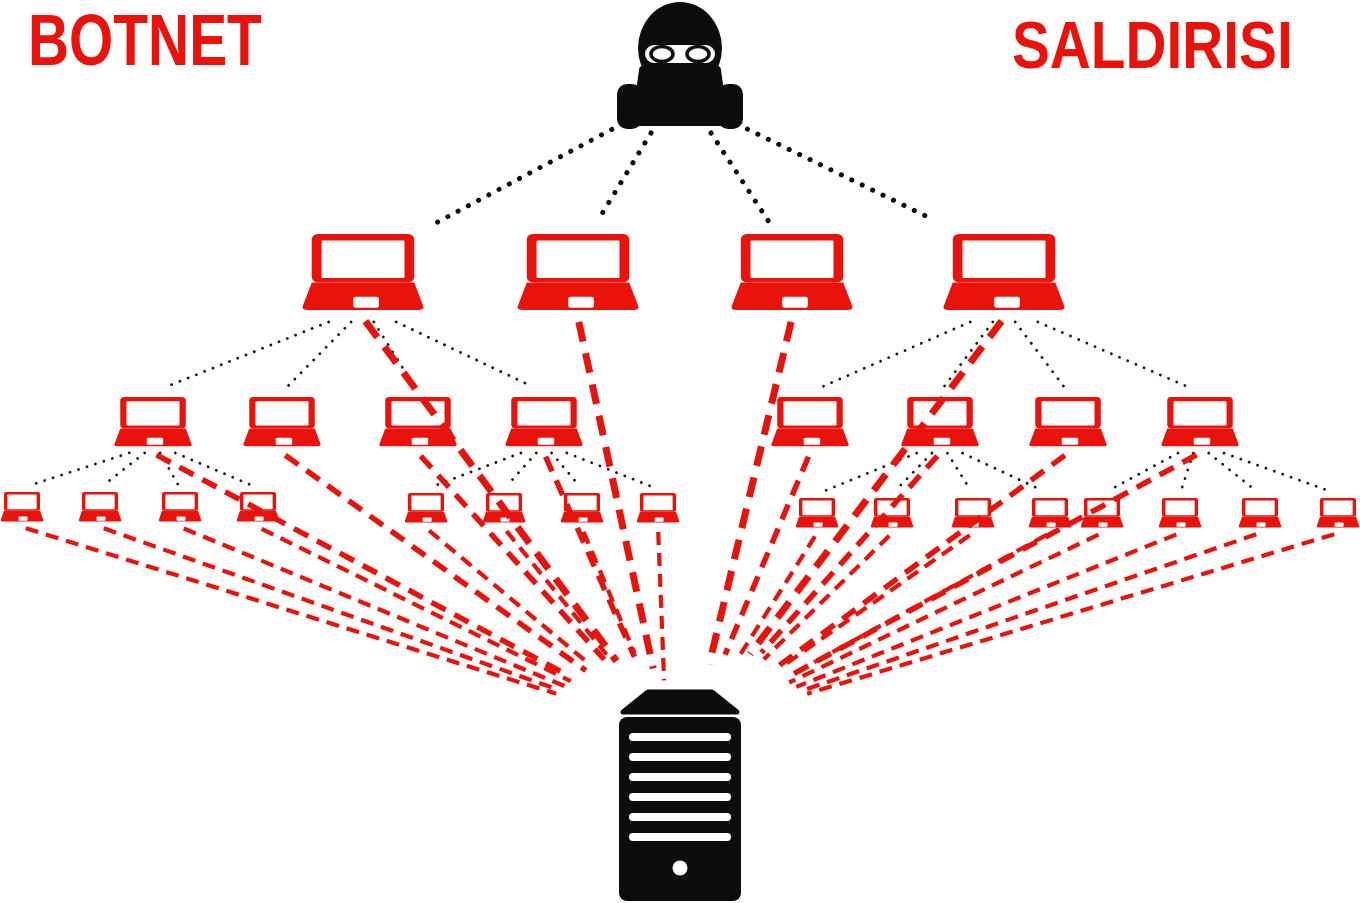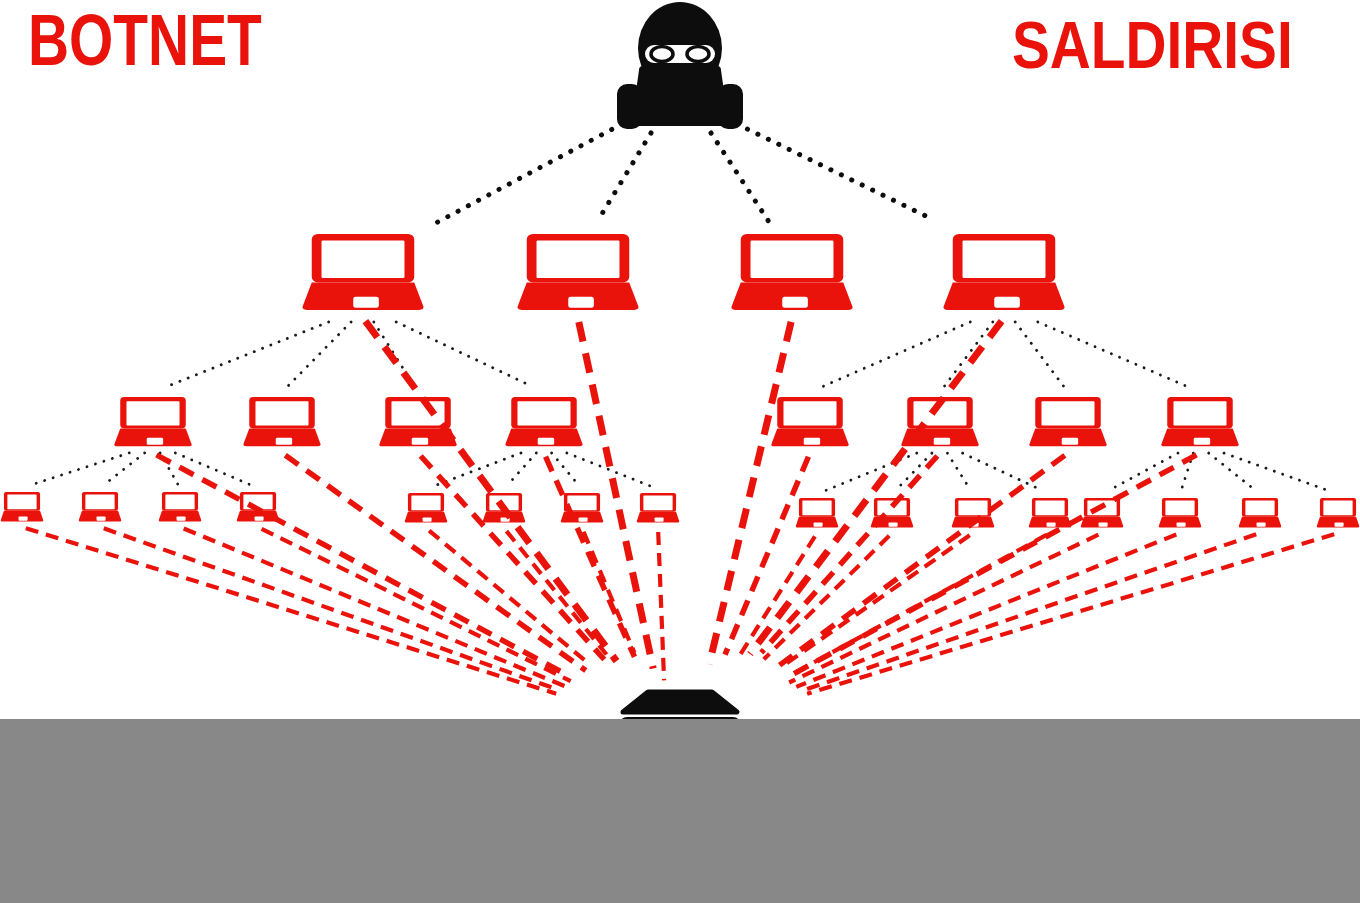--- a/index.html
+++ b/index.html
@@ -1,18 +1,18 @@
 <!DOCTYPE html>
 <html style="--red: #e9130b; --ink: #0d0d0d; --bg: #ffffff;"><head>
 <meta charset="utf-8">
 <style>
   :root{ --red:#e9130b; --ink:#0d0d0d; --bg:#ffffff; }
   html,body{margin:0;padding:0;background:#888;}
   .stage{
-    position:relative;width:1360px;height:719px;margin:0 auto;
+    position:relative;width:1360px;height:903px;margin:0 auto;
     background:var(--bg);overflow:hidden;
     font-family:"Liberation Sans",sans-serif;
   }
   .title{
     position:absolute;font-weight:700;color:var(--red);
     transform-origin:0 0;white-space:nowrap;line-height:1;
     letter-spacing:0px;
   }
   #title-left{left:28px;top:4px;font-size:72px;transform:scaleX(.79);}
   #title-right{left:1012px;top:12px;font-size:66px;transform:scaleX(.86);}

